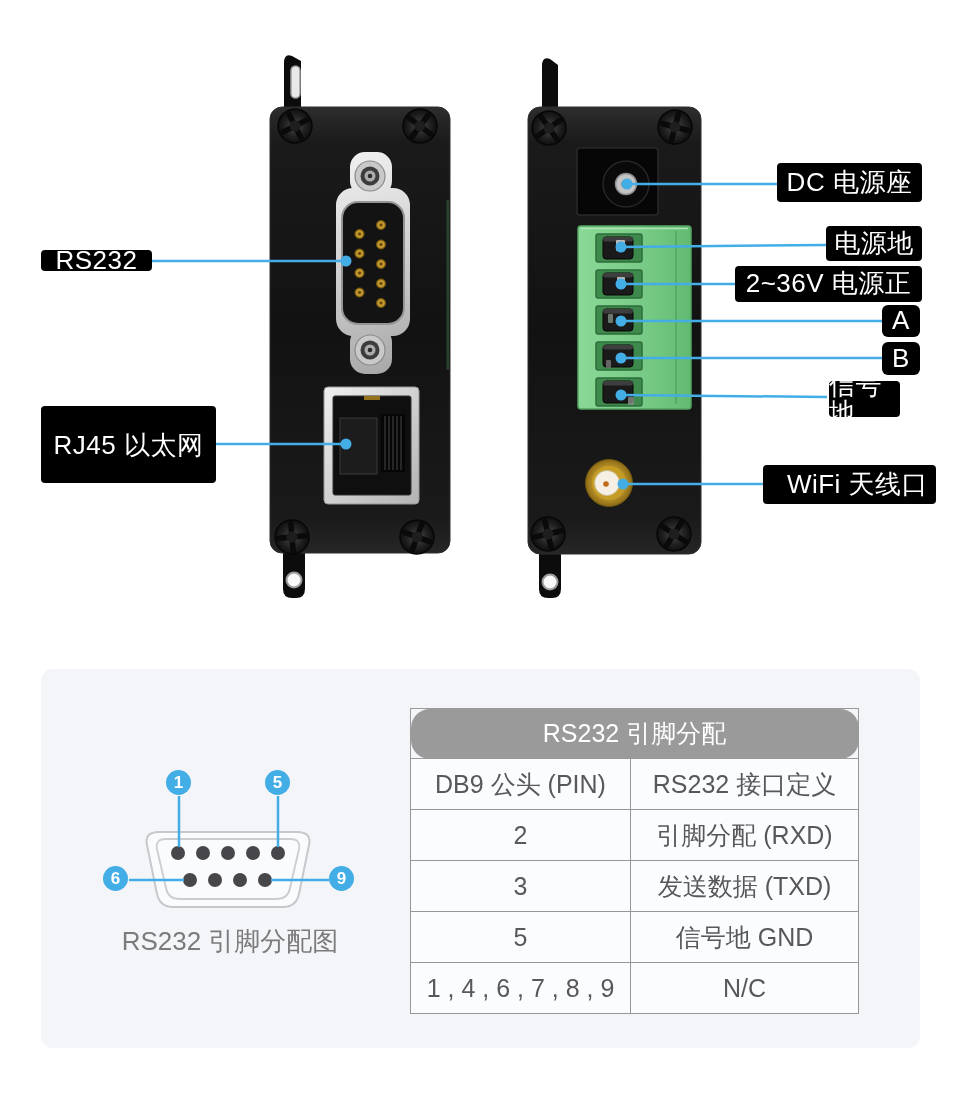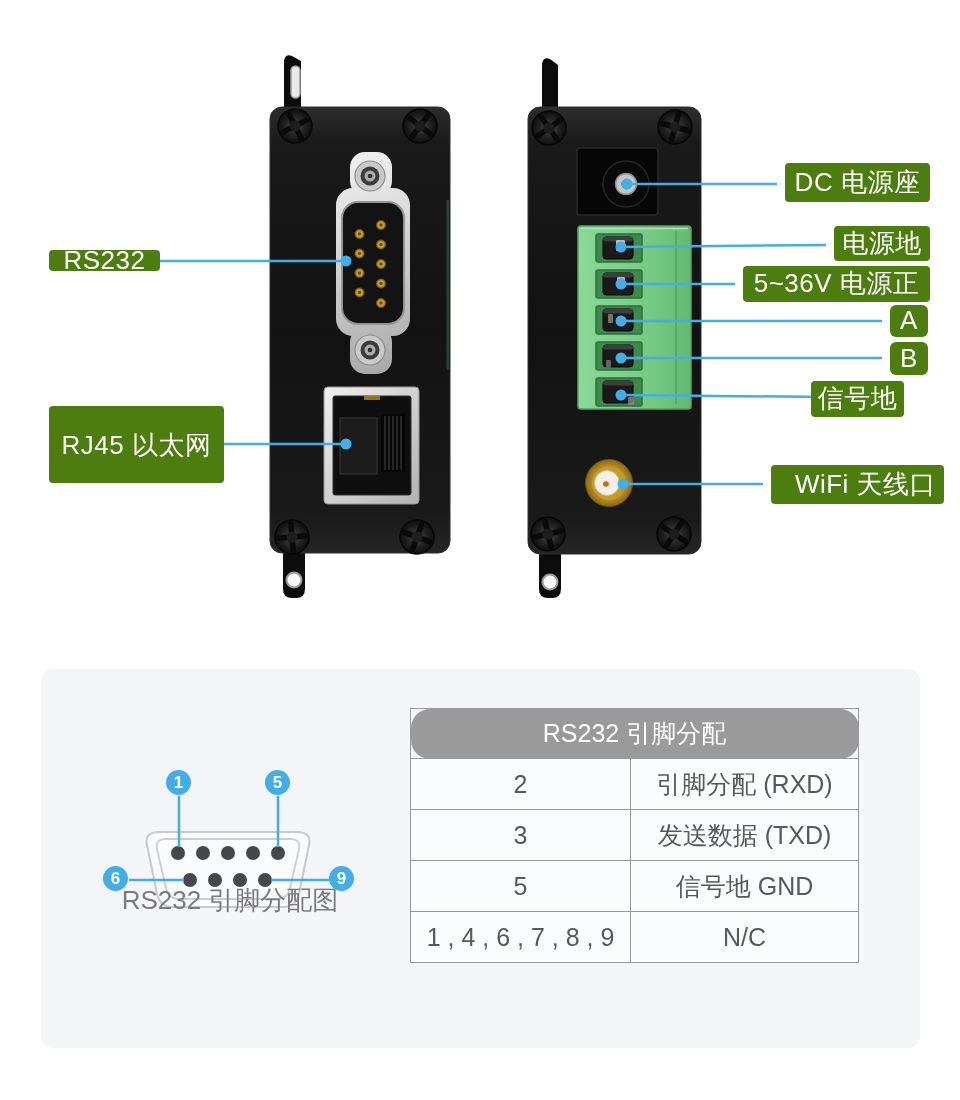--- a/index.html
+++ b/index.html
@@ -9,45 +9,45 @@
   }
   
   .card{
     position:absolute;left:41px;top:669px;width:879px;height:379px;
     background:#f4f5f9;border-radius:12px;z-index:0;
   }
   
   .vector-layer{position:absolute;left:0;top:0;z-index:1;pointer-events:none;}
   
   .callout{
-    position:absolute;z-index:2;background:#4d7c0f;color:#ffffff;
+    position:absolute;z-index:2;background:#000000;color:#ffffff;
     display:flex;align-items:center;justify-content:center;text-align:left;
-    border-radius:4px;font-size:26px;line-height:1.05;letter-spacing:0.5px;margin-left:8px;
+    border-radius:4px;font-size:26px;line-height:1.05;letter-spacing:0.5px;
   }
   .c-rs232{left:41px;top:250px;width:111px;height:21px;}
   .c-rj45{left:41px;top:406px;width:175px;height:77px;flex-direction:row;line-height:38px;}
   .c-dc{left:777px;top:163px;width:145px;height:39px;}
   .c-pgnd{left:826px;top:226px;width:96px;height:35px;}
   .c-ppos{left:735px;top:266px;width:187px;height:36px;}
   .c-a{left:882px;top:305px;width:38px;height:32px;border-radius:6px;}
   .c-b{left:882px;top:342px;width:38px;height:33px;border-radius:6px;}
-  .c-sgnd{left:803px;top:381px;width:93px;height:36px;}
+  .c-sgnd{left:829px;top:381px;width:71px;height:36px;}
   .c-wifi{left:763px;top:465px;width:157px;height:39px;padding-left:16px;}
   
   .pin-badge{
     position:absolute;z-index:2;width:25px;height:25px;border-radius:50%;
     background:#43ade6;color:#fff;font-size:17px;font-weight:bold;
     display:flex;align-items:center;justify-content:center;
   }
   .pb-1{left:166px;top:770px;}
   .pb-5{left:265px;top:770px;}
   .pb-6{left:103px;top:866px;}
   .pb-9{left:329px;top:866px;}
   .diagram-caption{
-    position:absolute;z-index:2;left:104px;top:883px;width:252px;
+    position:absolute;z-index:2;left:104px;top:924px;width:252px;
     text-align:center;font-size:26px;color:#7b7b7e;
   }
   
   .pin-table{
     position:absolute;z-index:2;left:410px;top:708px;width:448px;
     border-collapse:collapse;table-layout:fixed;
     font-size:25px;color:#58585b;
   }
   .pin-table th,.pin-table td{
     border:1.5px solid #97979b;text-align:center;font-weight:normal;
@@ -293,21 +293,21 @@
 <div class="callout c-rj45">
   <span>RJ45 以太网</span>
 </div>
 <div class="callout c-dc">
   <span>DC 电源座</span>
 </div>
 <div class="callout c-pgnd">
   <span>电源地</span>
 </div>
 <div class="callout c-ppos">
-  <span>5~36V 电源正</span>
+  <span>2~36V 电源正</span>
 </div>
 <div class="callout c-a">
   <span>A</span>
 </div>
 <div class="callout c-b">
   <span>B</span>
 </div>
 <div class="callout c-sgnd">
   <span>信号地</span>
 </div>
@@ -323,20 +323,24 @@
 
 <table class="pin-table">
   <colgroup>
       <col style="width:220px">
       <col style="width:228px">
     </colgroup>
   <thead>
     <tr>
       <th colspan="2" class="pt-title">RS232 引脚分配</th>
     </tr>
+    <tr>
+      <td>DB9 公头 (PIN)</td>
+      <td>RS232 接口定义</td>
+    </tr>
   </thead>
   <tbody>
     <tr>
       <td>2</td>
       <td>引脚分配 (RXD)</td>
     </tr>
     <tr>
       <td>3</td>
       <td>发送数据 (TXD)</td>
     </tr>

